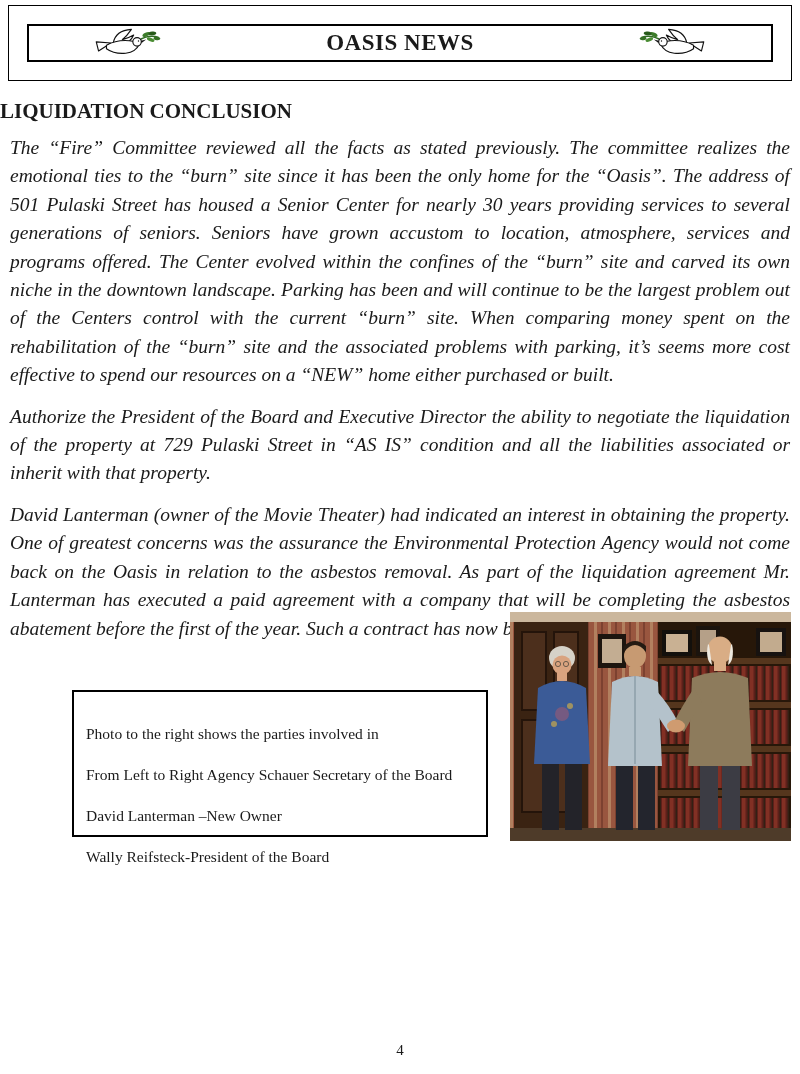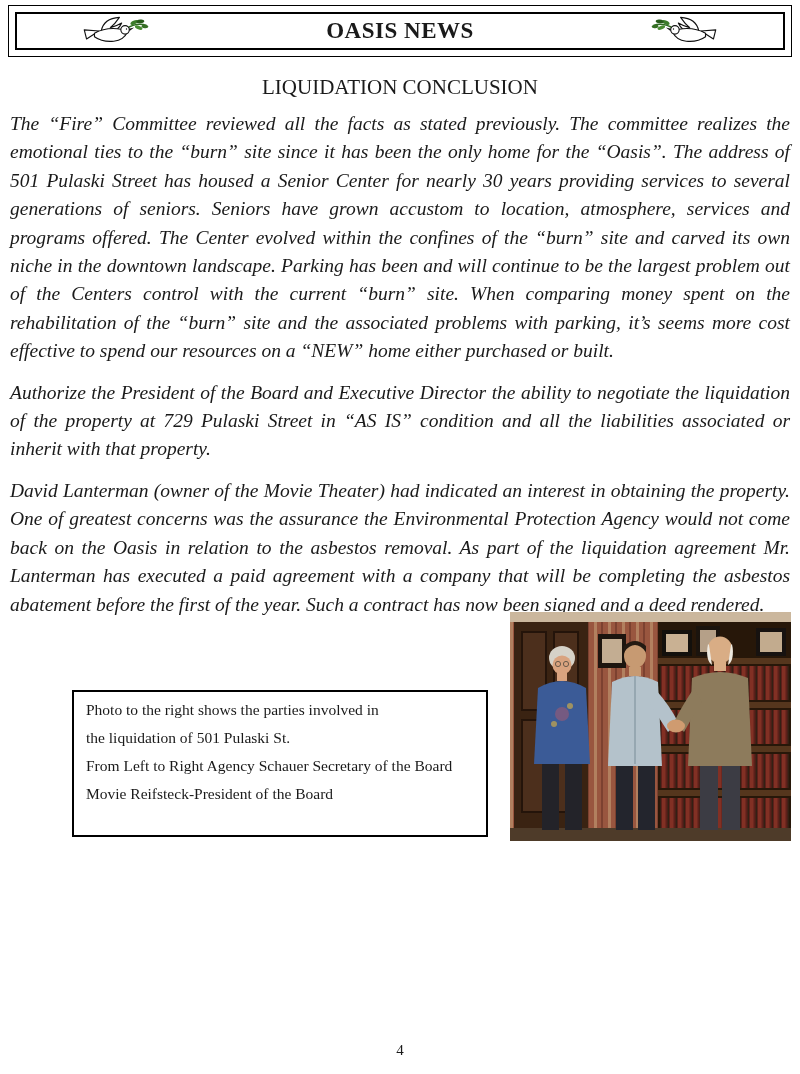--- a/index.html
+++ b/index.html
@@ -11,21 +11,21 @@
     margin: 0 auto;
     background: #ffffff;
     font-family: "Liberation Serif", serif;
     color: #1a1a1a;
     overflow: hidden;
   }
   
   .masthead {
     margin: 5px 8px 4px 8px;
     border: 1px solid #000;
-    padding: 6px;
+    padding: 18px;
   }
   .masthead-inner {
     border: 2px solid #000;
     height: 38px;
     display: flex;
     align-items: center;
     justify-content: space-between;
     padding: 2px 58px;
   }
   .masthead-title {
@@ -33,23 +33,23 @@
     font-weight: bold;
     letter-spacing: 0.5px;
     white-space: nowrap;
   }
   .dove { width: 82px; height: 34px; }
   .dove svg { width: 100%; height: 100%; display: block; }
   .dove.flipped svg { transform: scaleX(-1); }
 
   
   .section-heading {
-    text-align: center;
+    text-align: left;
     font-size: 21px;
-    font-weight: normal;
+    font-weight: bold;
     margin: 18px 0 10px 0;
   }
   .body-text {
     font-size: 19.5px;
     line-height: 28.4px;
     text-align: justify;
     margin: 0 10px 13px 10px;
     font-style: italic;
   }
 
@@ -72,20 +72,21 @@
     height: 147px;
     border: 2px solid #000;
     padding: 9px 12px;
     background: #ffffff;
   }
   .caption-box p {
     font-size: 15.5px;
     line-height: 17px;
     margin-bottom: 11px;
     white-space: nowrap;
+    margin-top: 24px;
   }
 
   .page-number {
     position: absolute;
     left: 0;
     right: 0;
     bottom: 15px;
     text-align: center;
     font-size: 15px;
   }
@@ -217,20 +218,20 @@
         <rect x="190" y="154" width="18" height="64" fill="#3c3c44"></rect>
         <rect x="212" y="154" width="18" height="64" fill="#3c3c44"></rect>
       </g>
 
       <ellipse cx="166" cy="114" rx="9" ry="6.5" fill="#cf9b70"></ellipse>
     </svg>
   </div>
 
   <div class="caption-box">
     <p>Photo to the right shows the parties involved in</p>
-    <p>the liquidation of 501 Pulaski St.</p>
     <p>From Left to Right Agency Schauer Secretary of the Board</p>
-    <p>Movie Reifsteck-President of the Board</p>
+    <p>David Lanterman –New Owner</p>
+    <p>Wally Reifsteck-President of the Board</p>
   </div>
 
   <div class="page-number">4</div>
 
 </div>
 
 </body></html>

